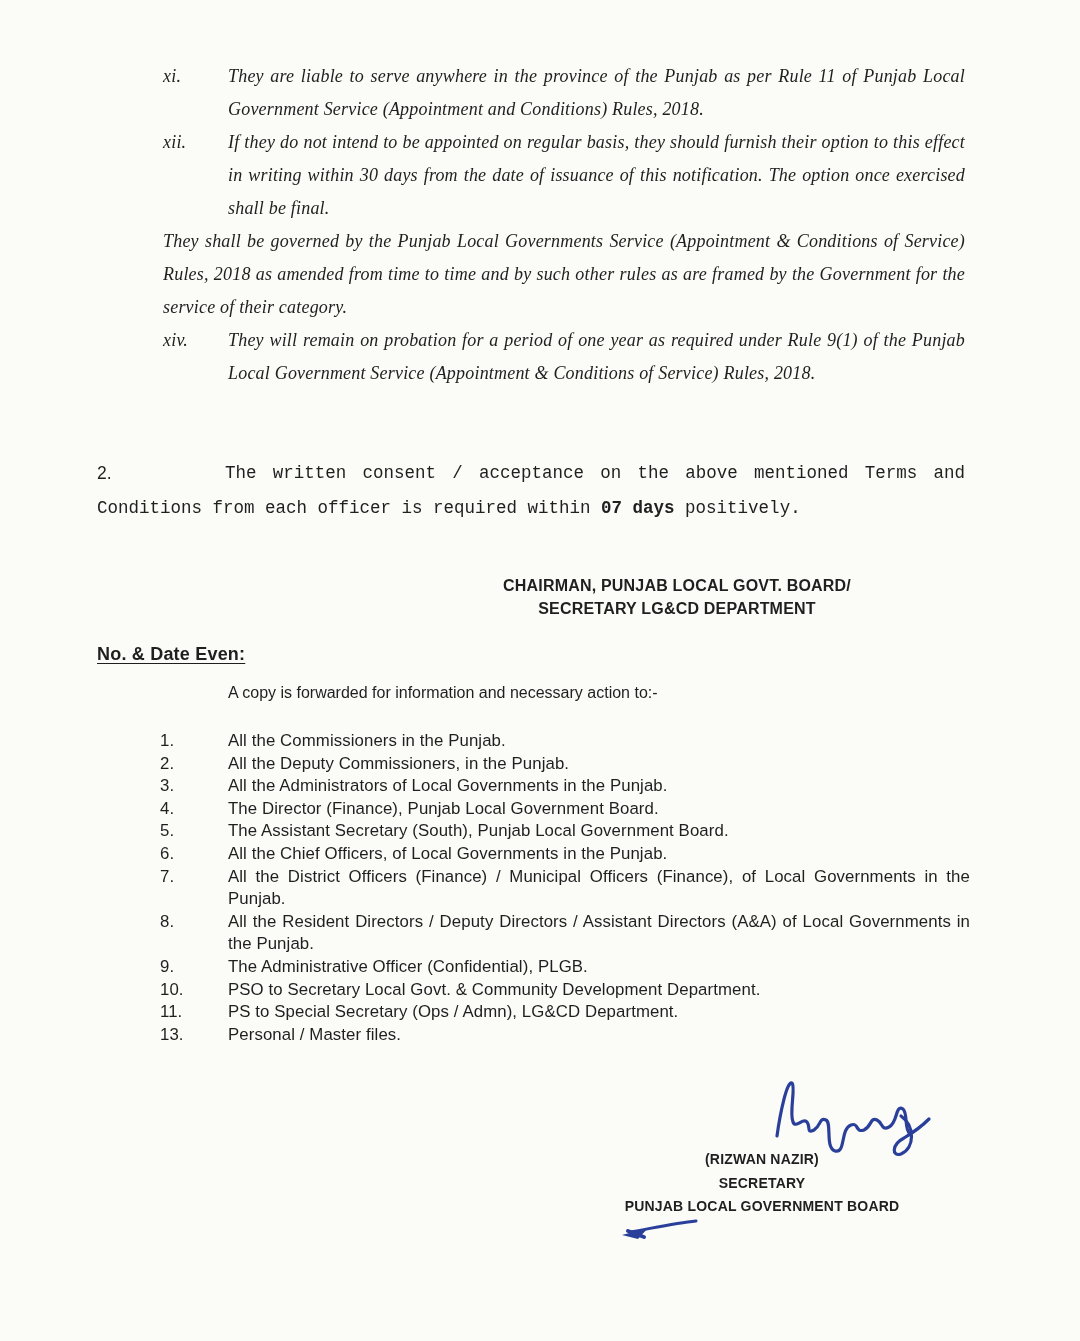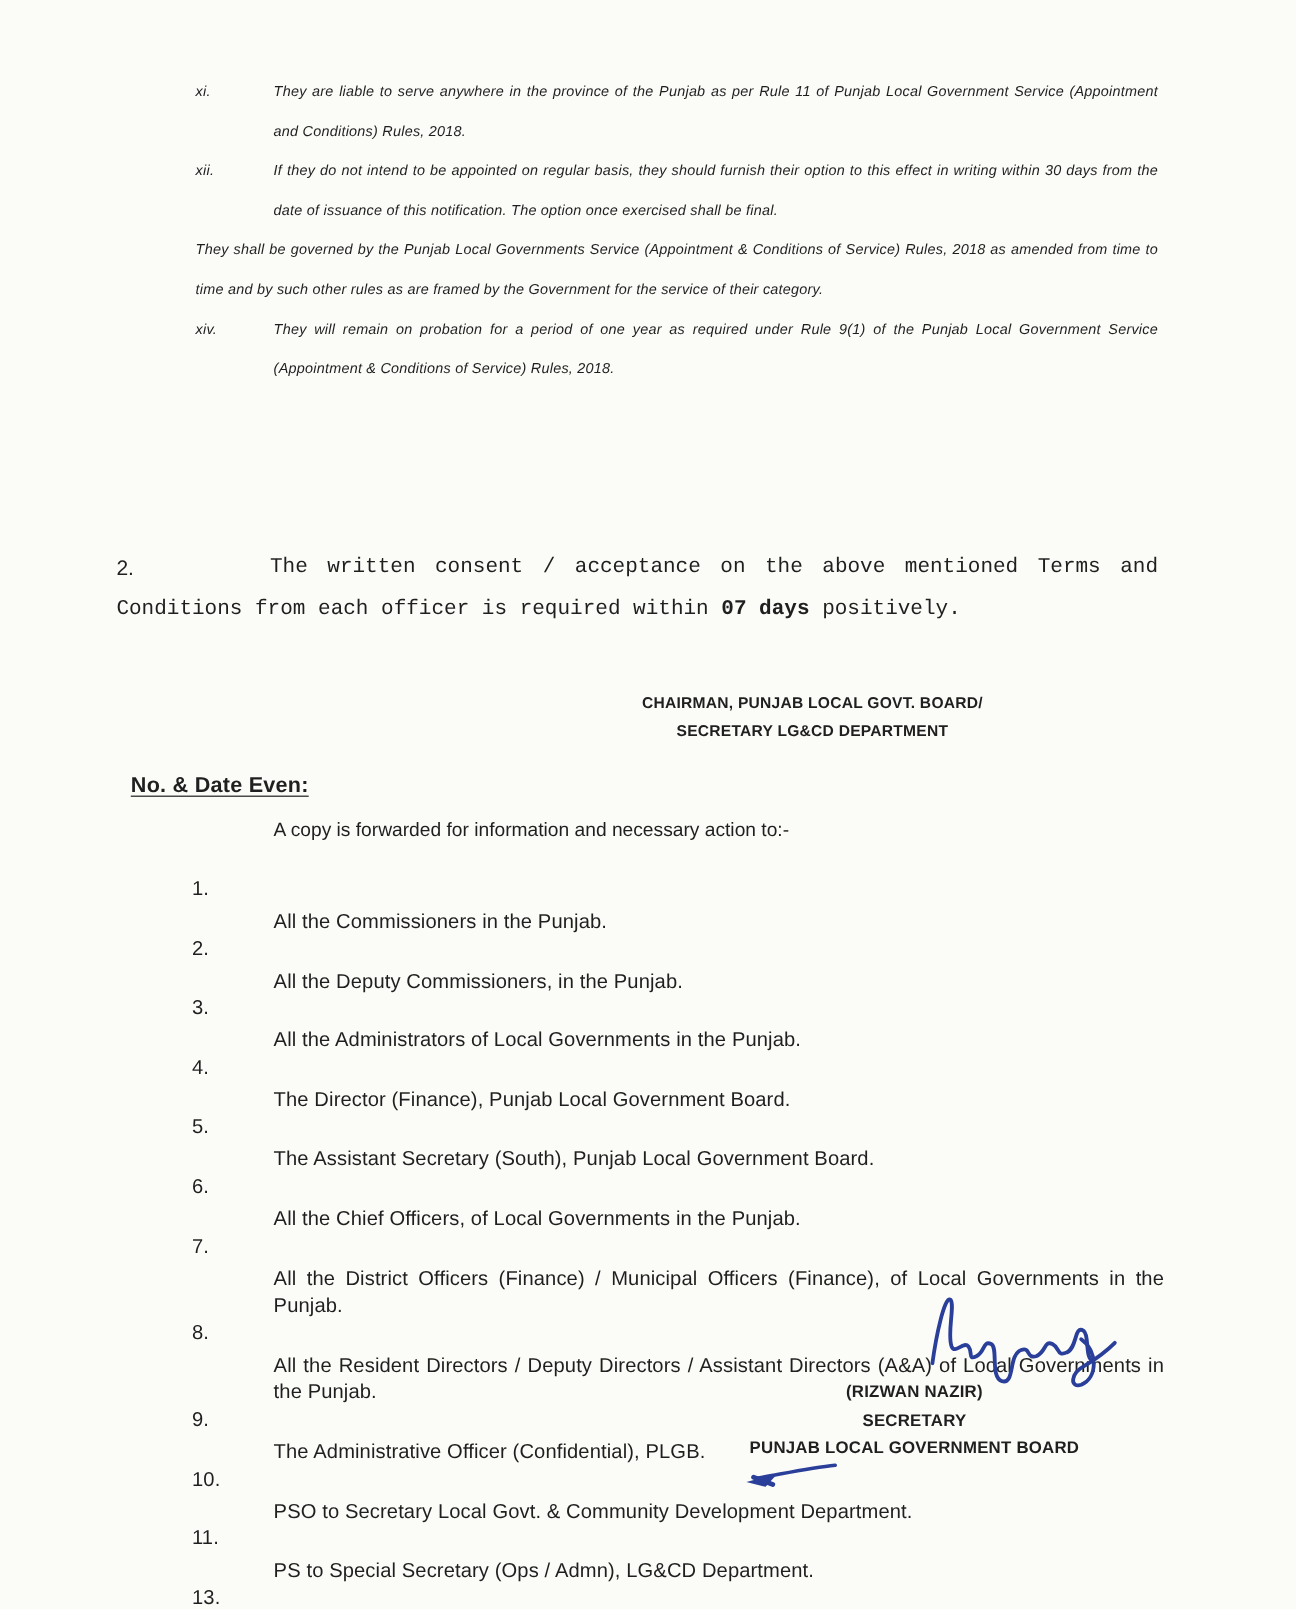--- a/index.html
+++ b/index.html
@@ -13,48 +13,49 @@
     overflow:hidden;
   }
 
   
   .terms {
     position:absolute; top:60px; left:163px; width:802px;
   }
   .term {
     display:flex;
     font-style:italic;
-    font-size:12px;
+    font-size:18px;
     line-height:33px;
     letter-spacing:0.2px;
+    font-family:Liberation Serif, serif;
   }
   .term-num { flex:0 0 65px; }
   .term-text { flex:1; text-align:justify; }
 
   
   .para2 {
     position:absolute; top:456px; left:97px; width:868px;
     font-size:17.5px; line-height:35px;
     text-align:justify;
   }
   .para2 .p-num { position:absolute; left:0; top:0; }
   .para2 .p-body { display:block; text-indent:128px;font-family:Liberation Mono, monospace; }
   .para2 .bold { font-weight:bold; }
 
   
   .signatory {
     position:absolute; top:574px; left:471px; width:412px;
     text-align:center; font-weight:bold;
-    font-size:13px; line-height:23px;
+    font-size:16px; line-height:23px;
     letter-spacing:0.2px;
   }
 
   
   .ref-heading {
-    position:absolute; top:644px; left:109px;
+    position:absolute; top:644px; left:97px;
     font-weight:bold; font-size:18px;
     text-decoration:underline;
     text-underline-offset:3px;
     letter-spacing:0.2px;
   }
 
   
   .forward-note {
     position:absolute; top:684px; left:228px;
     font-size:16px;
@@ -63,21 +64,21 @@
   
   .copy-list {
     position:absolute; top:730px; left:160px; width:810px;
   }
   .copy-item {
     display:flex;
     font-size:16.8px; line-height:22.6px;
     letter-spacing:0.1px;
   }
   .copy-num { flex:0 0 68px; }
-  .copy-text { flex:1; text-align:justify;margin-top:27px; }
+  .copy-text { flex:1; text-align:justify; }
 
   
   .signature-svg {
     position:absolute; left:763px; top:1072px;
   }
   .sig-block {
     position:absolute; top:1148px; left:562px; width:400px;
     text-align:center; font-weight:bold;
     font-size:14px; line-height:23.5px;
     letter-spacing:0.2px;

